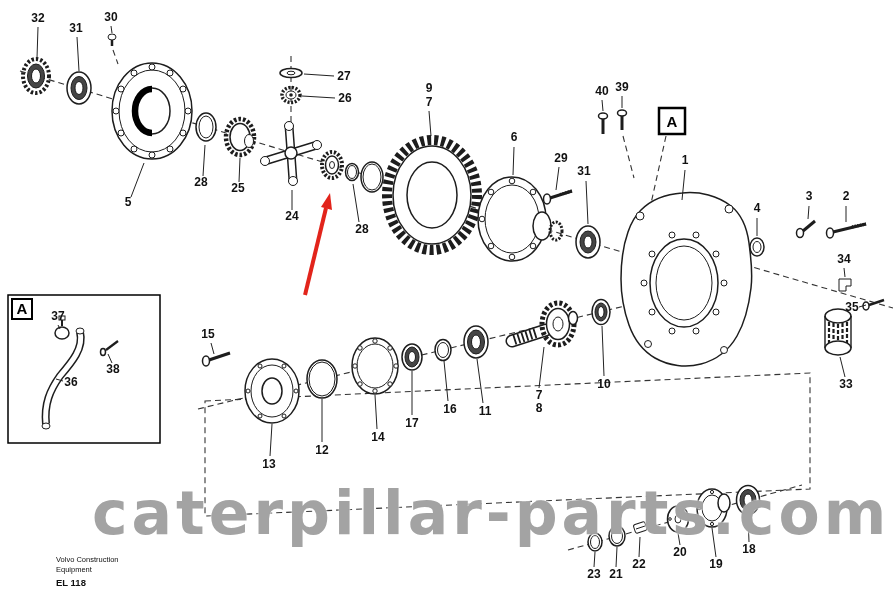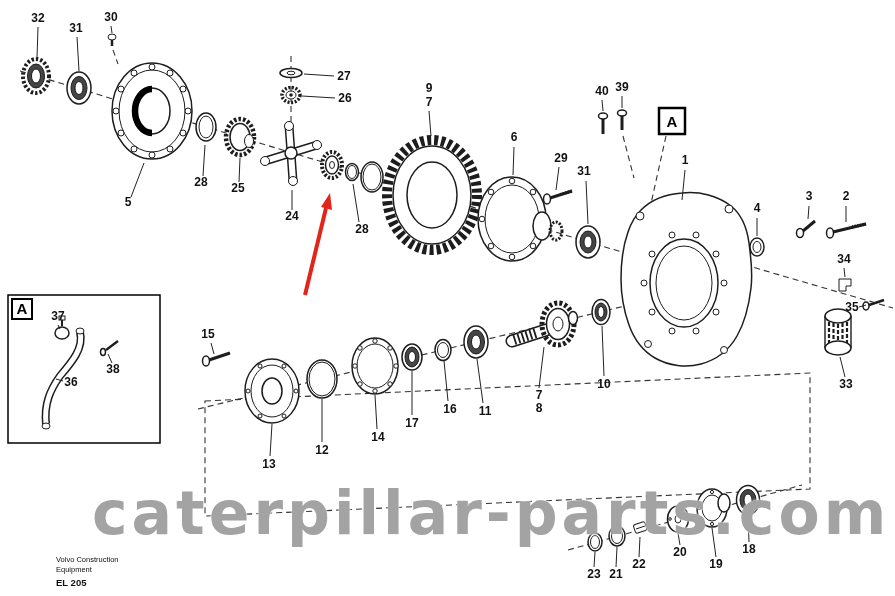--- a/index.html
+++ b/index.html
@@ -430,15 +430,15 @@
     <line x1="305" y1="295" x2="326" y2="208" stroke-width="4" stroke="#e2241b"></line>
     <polygon points="330,193 332,210 321,207" fill="#e2241b"></polygon>
   </g>
 </svg>
 
 <div class="watermark">caterpillar-parts.com.ua</div>
 
 <div class="footer">
   <div>Volvo Construction</div>
   <div>Equipment</div>
-  <div class="el">EL 205</div>
+  <div class="el">EL 118</div>
 </div>
 </div>
 
 </body></html>

